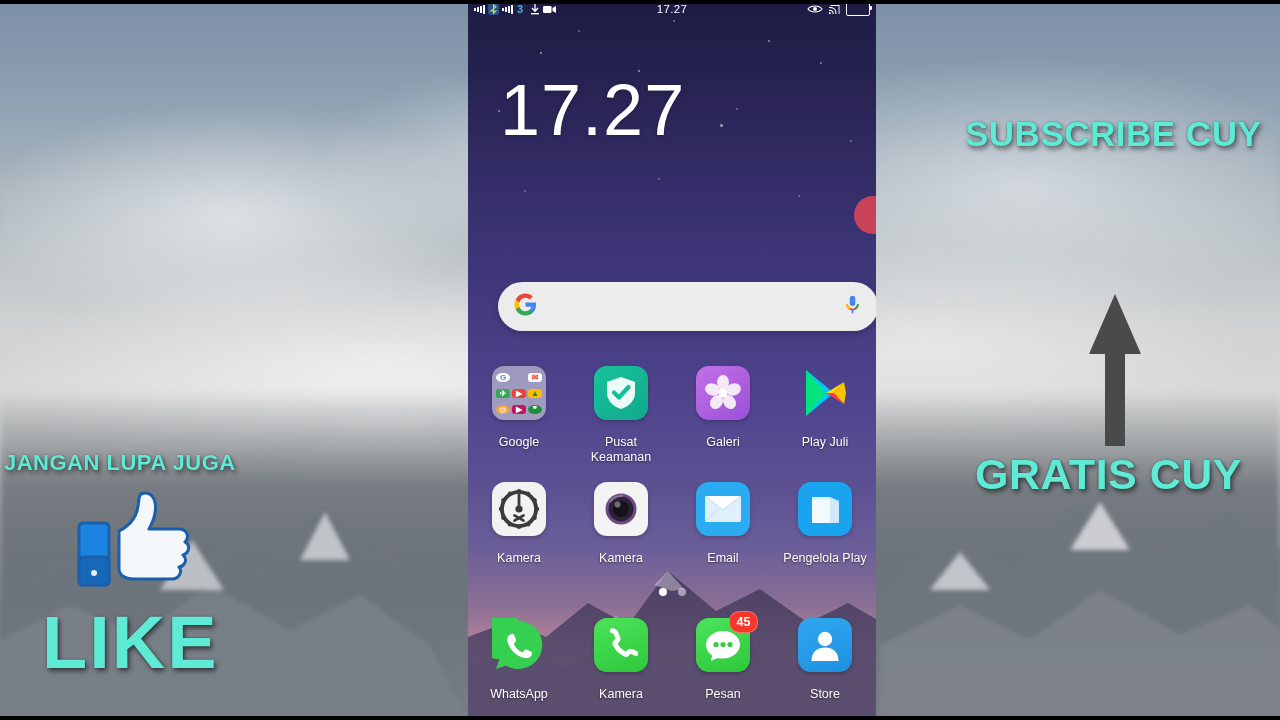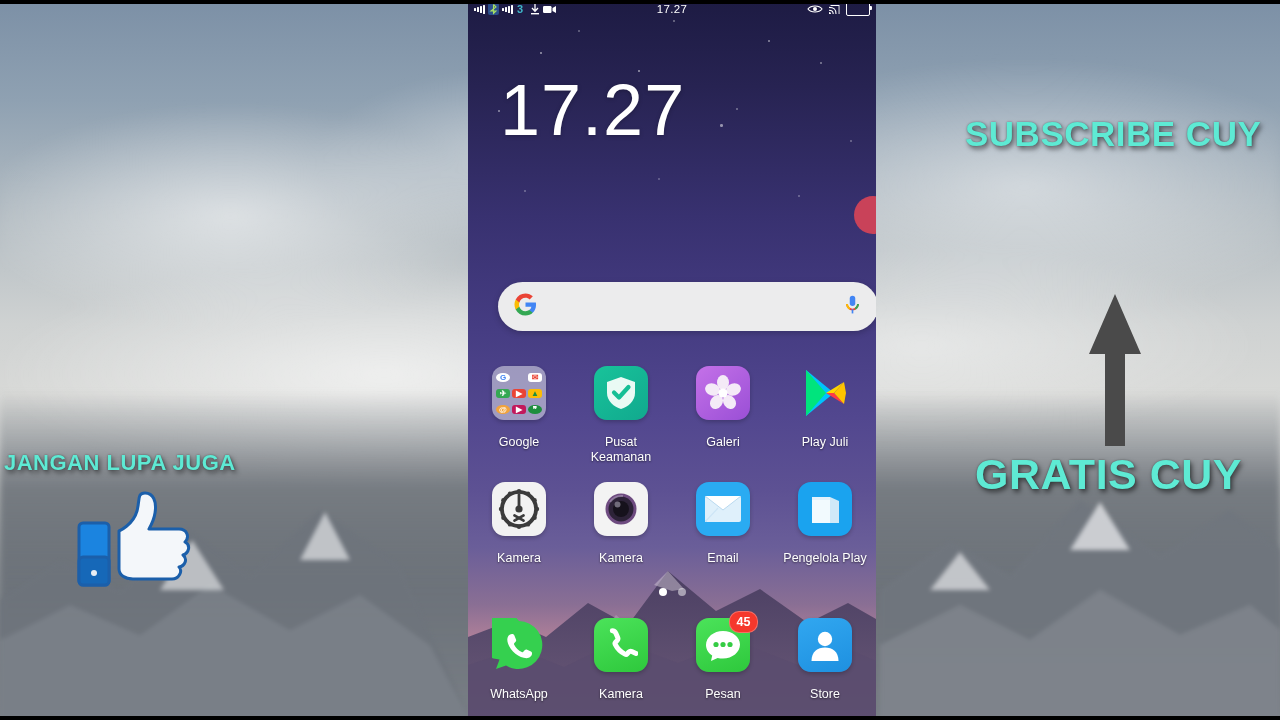--- a/index.html
+++ b/index.html
@@ -418,20 +418,21 @@
 
   <svg id="thumbs-up" viewBox="0 0 120 110">
     <rect x="4" y="36" width="30" height="62" rx="4" fill="#1b84e0" stroke="#1b5faa" stroke-width="3"></rect>
     <rect x="4" y="70" width="30" height="28" rx="4" fill="#1668b8" stroke="#1b5faa" stroke-width="3"></rect>
     <circle cx="19" cy="86" r="3" fill="#e9eef3"></circle>
     <path d="M44 44 C44 44 58 38 62 24 C65 13 62 6 70 6 C78 6 82 14 80 26 C79 33 74 42 74 42
              L104 42 C112 42 115 50 110 55 C116 58 114 66 108 68 C113 72 110 79 104 80
              C108 84 104 92 97 92 L58 92 C50 92 44 88 44 82 Z" fill="#f4f7fa" stroke="#1b5faa" stroke-width="3" stroke-linejoin="round"></path>
   </svg>
 
+  <div class="ov-text" id="like-word">LIKE</div>
 
   <div class="ov-text" id="subscribe-cuy">SUBSCRIBE CUY</div>
 
 
   <svg id="up-arrow" viewBox="0 0 60 160">
     <polygon points="30,4 56,64 40,64 40,156 20,156 20,64 4,64" fill="#4a4a4a"></polygon>
   </svg>
 
   <div class="ov-text" id="gratis-cuy">GRATIS CUY</div>
 

